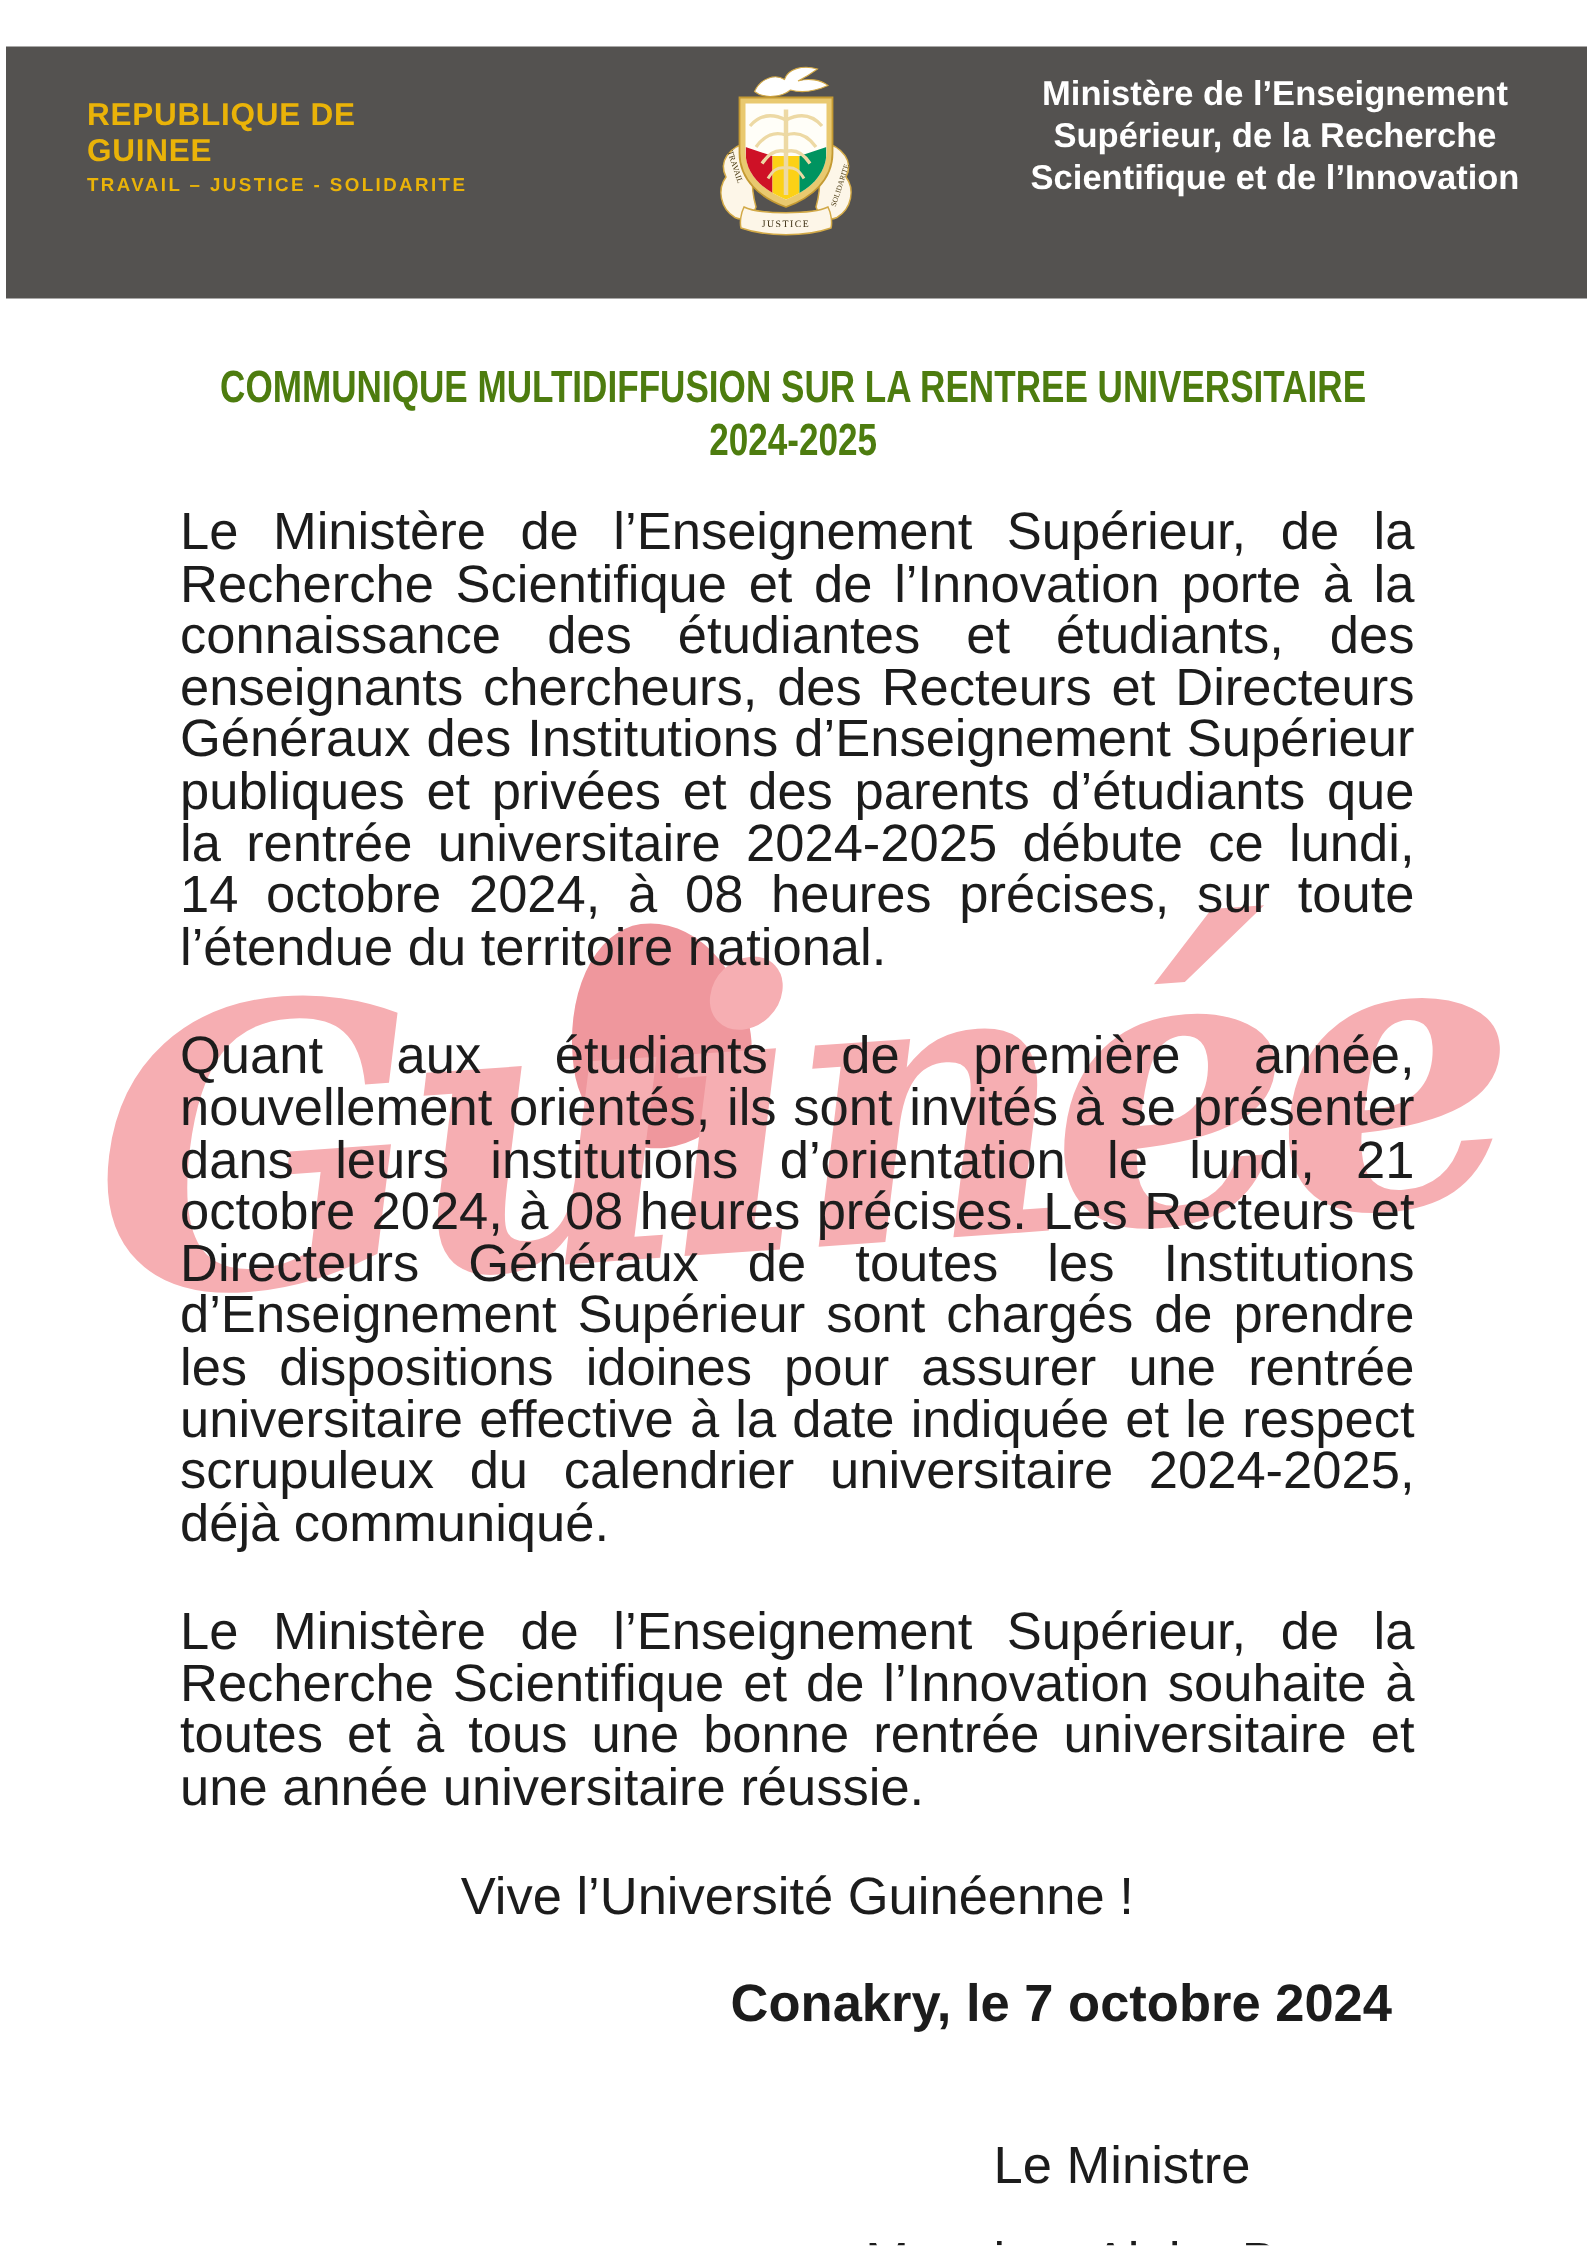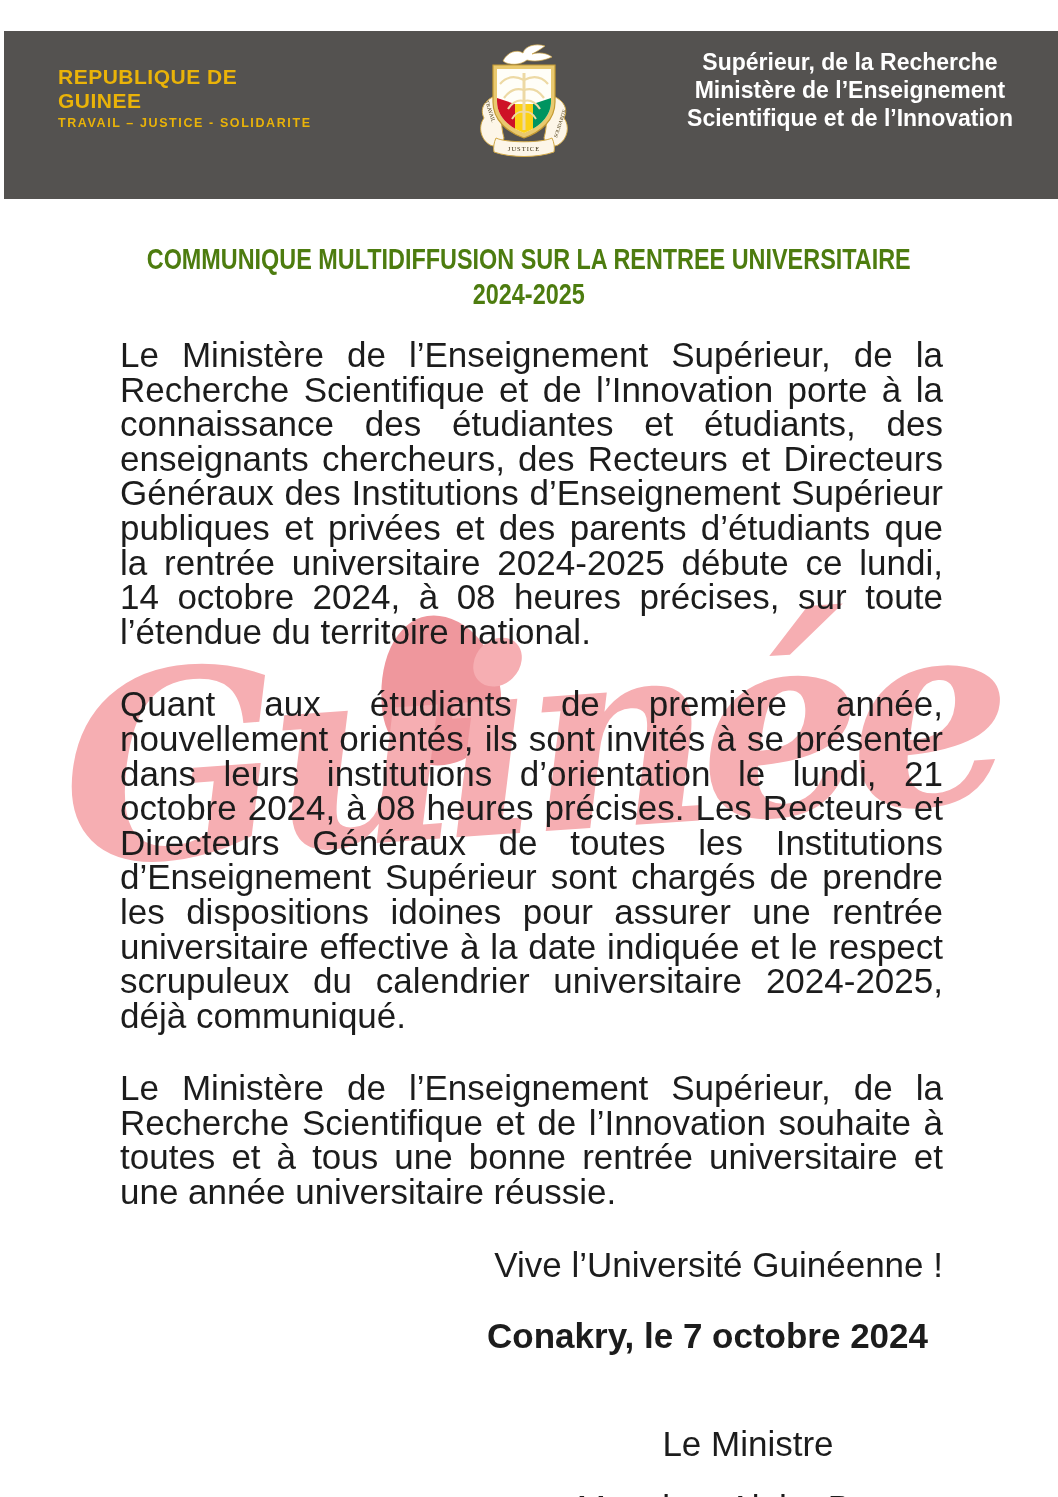--- a/index.html
+++ b/index.html
@@ -77,21 +77,21 @@
 
   
   .content {
     position: absolute; left: 120px; top: 338px; width: 823px;
     font-size: 35px; line-height: 34.6px; z-index: 1;
   }
   .body-par {
     margin: 0 0 38px 0;
     text-align: justify;
   }
-  .vive { margin: 0; text-align: right; }
+  .vive { margin: 0; text-align: center; }
   .dateline {
     margin: 37px 15px 0 0;
     text-align: right;
     font-weight: bold;
   }
   .sign-block {
     margin: 73px 0 0 433px;
     text-align: center;
     font-weight: normal;
   }
@@ -156,22 +156,22 @@
             <path d="M53 61 C46 59 41 63 37 69" stroke-width="2.2"></path>
             <path d="M53 61 C60 59 65 63 69 69" stroke-width="2.2"></path>
             <path d="M53 72 C47 71 44 74 41 79" stroke-width="2"></path>
             <path d="M53 72 C59 71 62 74 65 79" stroke-width="2"></path>
           </g>
         </g>
       </svg>
     </div>
 
     <div class="band-right">
+      <div>Ministère de l’Enseignement</div>
       <div>Supérieur, de la Recherche</div>
-      <div>Ministère de l’Enseignement</div>
       <div>Scientifique et de l’Innovation</div>
     </div>
   </div>
 
   <div class="title-block">
     <div><span class="condense">COMMUNIQUE MULTIDIFFUSION SUR LA RENTREE UNIVERSITAIRE</span></div>
     <div><span class="condense">2024-2025</span></div>
   </div>
 
   <div class="content">

